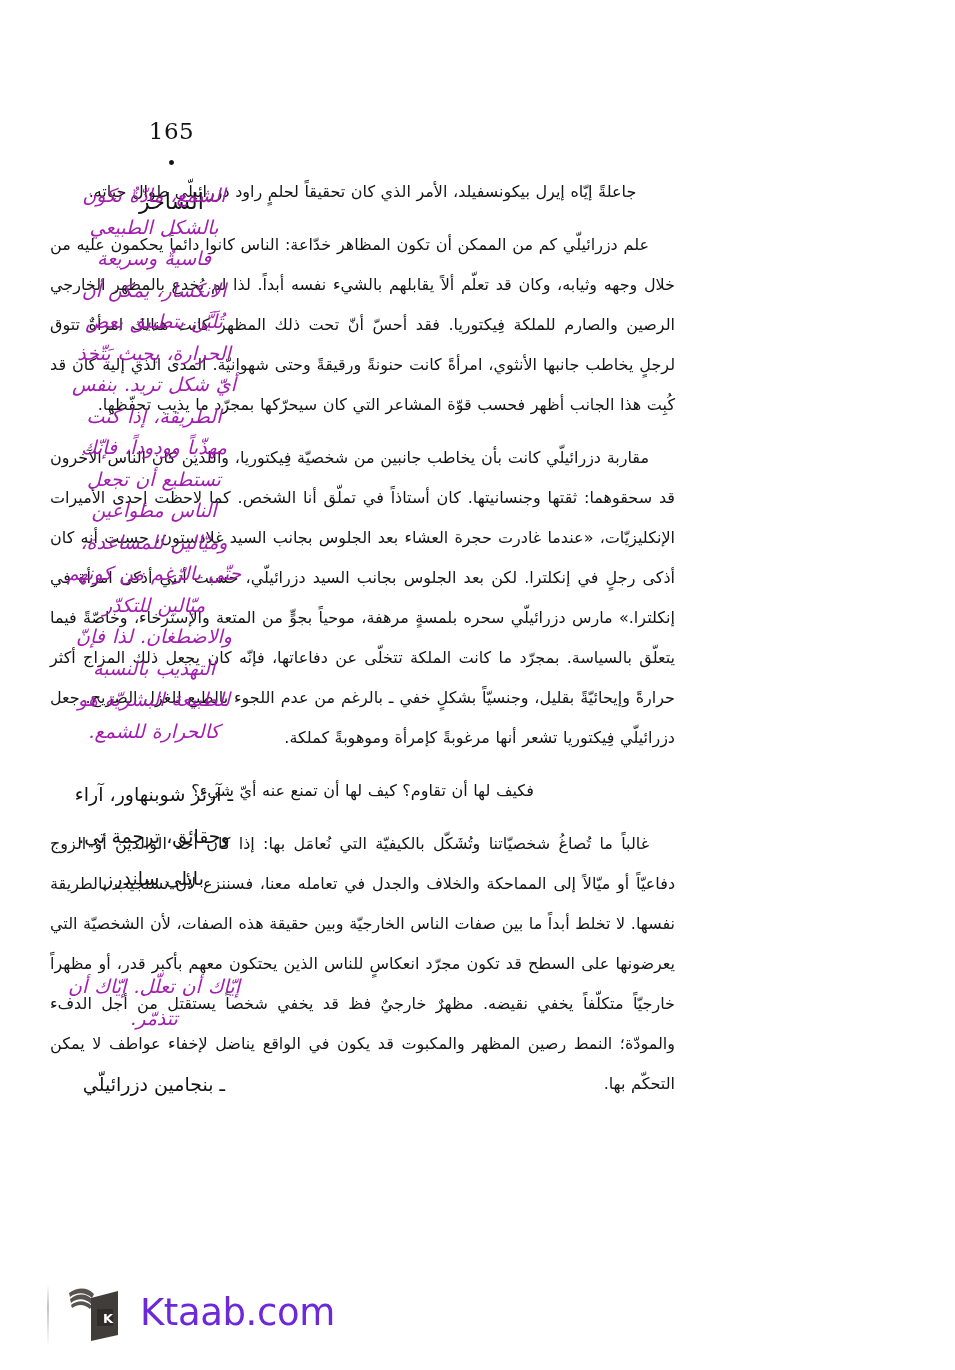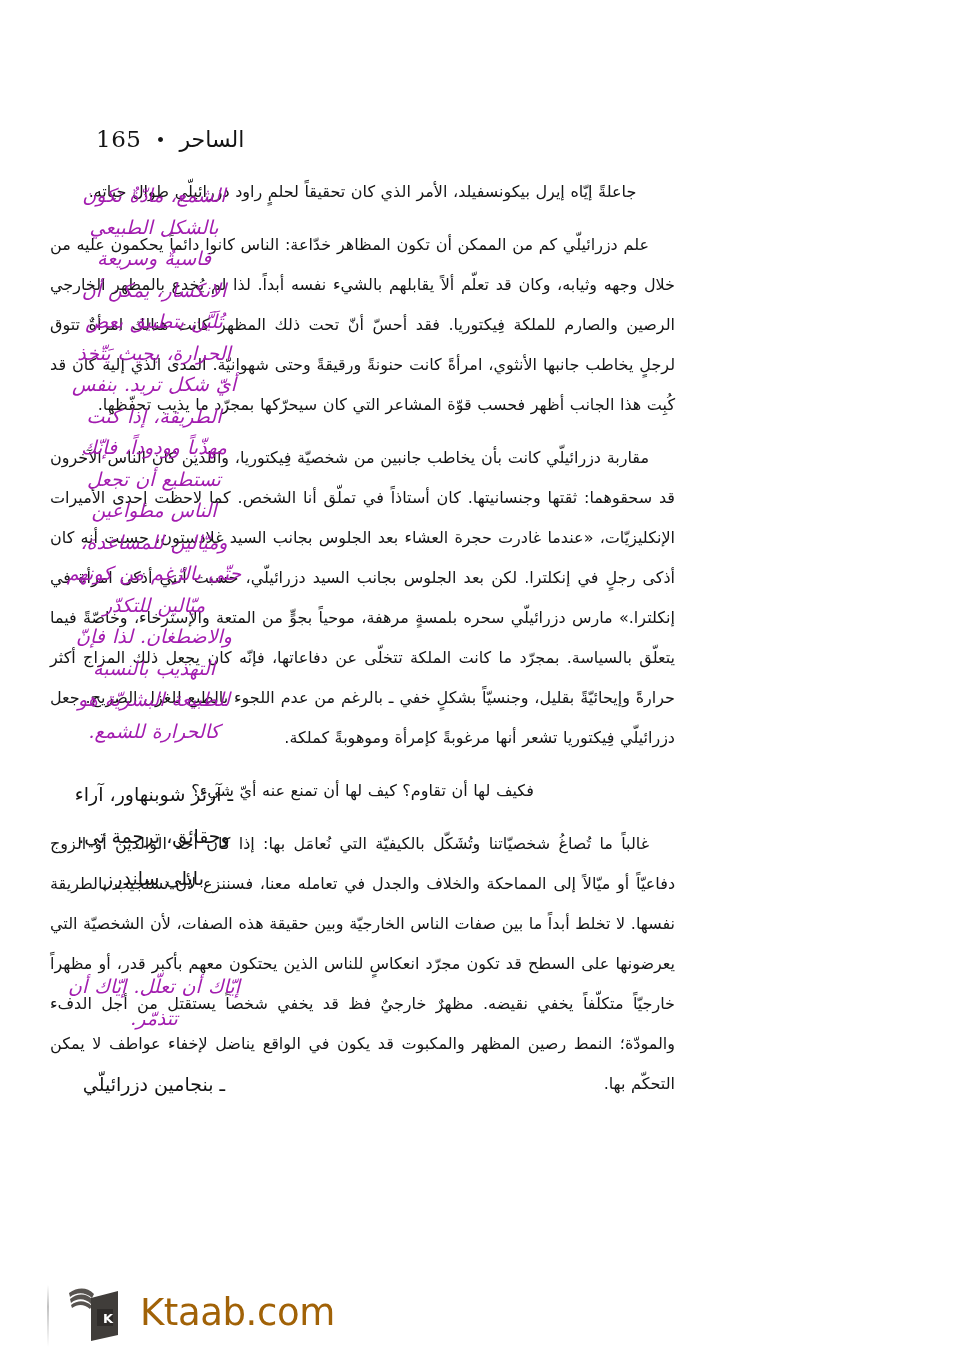--- a/index.html
+++ b/index.html
@@ -29,22 +29,22 @@
   }
 
   
   .running-head {
     position: absolute;
     top: 118px;
     right: 708px;
     left: 96px;
     height: 34px;
     display: flex;
-    flex-direction: row;
-    align-items: flex-end;
+    flex-direction: column;
+    align-items: center;
     justify-content: flex-start;
     gap: 14px;
     direction: ltr;
   }
   .folio {
     font-family: "DejaVu Serif", "Liberation Serif", serif;
     font-size: 23px;
     letter-spacing: .5px;
     color: #141414;
   }
@@ -134,21 +134,21 @@
   }
   .wm-logo {
     width: 60px;
     height: 62px;
     position: relative;
     flex: none;
   }
   .wm-text {
     font-family: "DejaVu Sans", "Liberation Sans", sans-serif;
     font-size: 37px;
-    color: #a16207;
+    color: #6d28d9;
     letter-spacing: -.4px;
     line-height: 1;
   }
 </style>
 </head>
 <body>
 
 <div class="scan-edge"></div>
 
 <div class="running-head">

